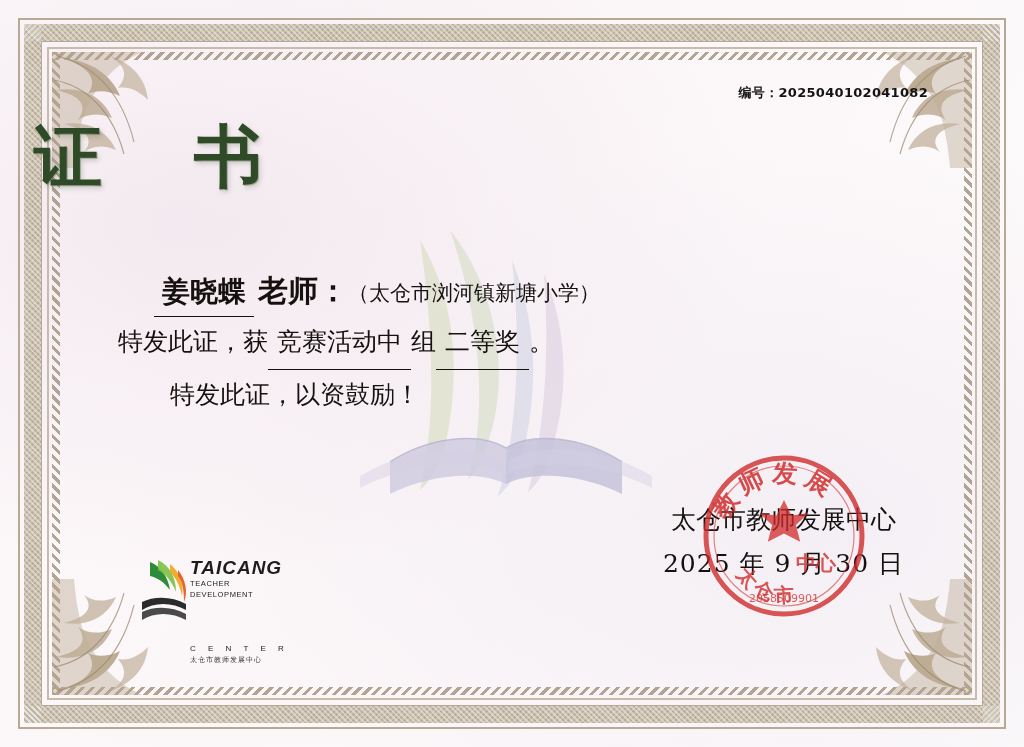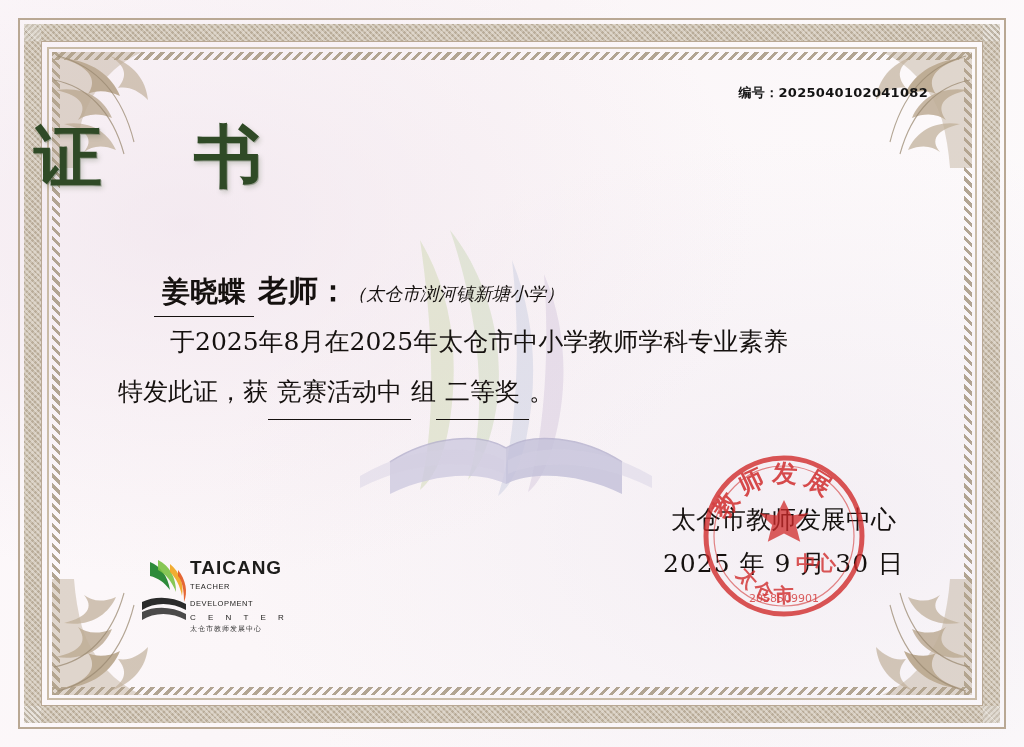--- a/index.html
+++ b/index.html
@@ -173,23 +173,22 @@
     padding: 0 8px 1px 8px;
     font-weight: bold;
     font-size: 28px;
   }
   .teacher-word {
     font-weight: bold;
     font-size: 30px;
     padding-left: 4px;
   }
   .school {
-    font-size: 18px;
+    font-size: 21px;
     vertical-align: 1px;
-    font-style: italic;
   }
 
   .line-indent { padding-left: 52px; }
 
   .blank {
     display: inline-block;
     border-bottom: 1.5px solid #15110f;
     padding: 0 9px 2px 9px;
     min-width: 40px;
     text-align: center;
@@ -232,30 +231,32 @@
     left: 52px;
     top: 2px;
     font-family: "Liberation Sans", sans-serif;
     color: #1d1d1b;
   }
   .logo-name {
     font-size: 19px;
     font-weight: bold;
     letter-spacing: 1px;
     line-height: 20px;
+    font-style: italic;
   }
   .logo-sub {
     font-size: 7.5px;
     letter-spacing: 0.6px;
-    line-height: 17px;
+    line-height: 11px;
   }
   .logo-sub2 {
     font-size: 8px;
     letter-spacing: 5px;
     line-height: 11px;
+    margin-top: 43px;
   }
   .logo-cn {
     font-size: 7px;
     letter-spacing: 1px;
     line-height: 11px;
     color: #333;
   }
 </style>
 </head>
 <body>
@@ -364,26 +365,26 @@
   <div class="serial">编号：2025040102041082</div>
 
   <div class="title">证 书</div>
 
   <div class="body-block">
 
     <div class="line-name">
       <span class="name-underline">姜晓蝶</span><span class="teacher-word">老师：</span><span class="school">（太仓市浏河镇新塘小学）</span>
     </div>
 
-    <div class="line line-indent">于2025年8月在2025年太仓市中小学教师学科专业素养</div>
 
     <div class="line">
       <span>特发此证，获</span><span class="blank">竞赛活动中</span><span>组</span><span class="blank">二等奖</span><span>。</span>
     </div>
 
+    <div class="line line-indent">特发此证，以资鼓励！</div>
   </div>
 
   <div class="sign-block">
     <div>太仓市教师发展中心</div>
     <div class="sign-date">2025 年 9 月 30 日</div>
   </div>
 
   <div class="seal">
     <svg viewBox="0 0 168 168" width="168" height="168" aria-hidden="true">
       <g stroke="#d02a2a" fill="none" opacity="0.9">

